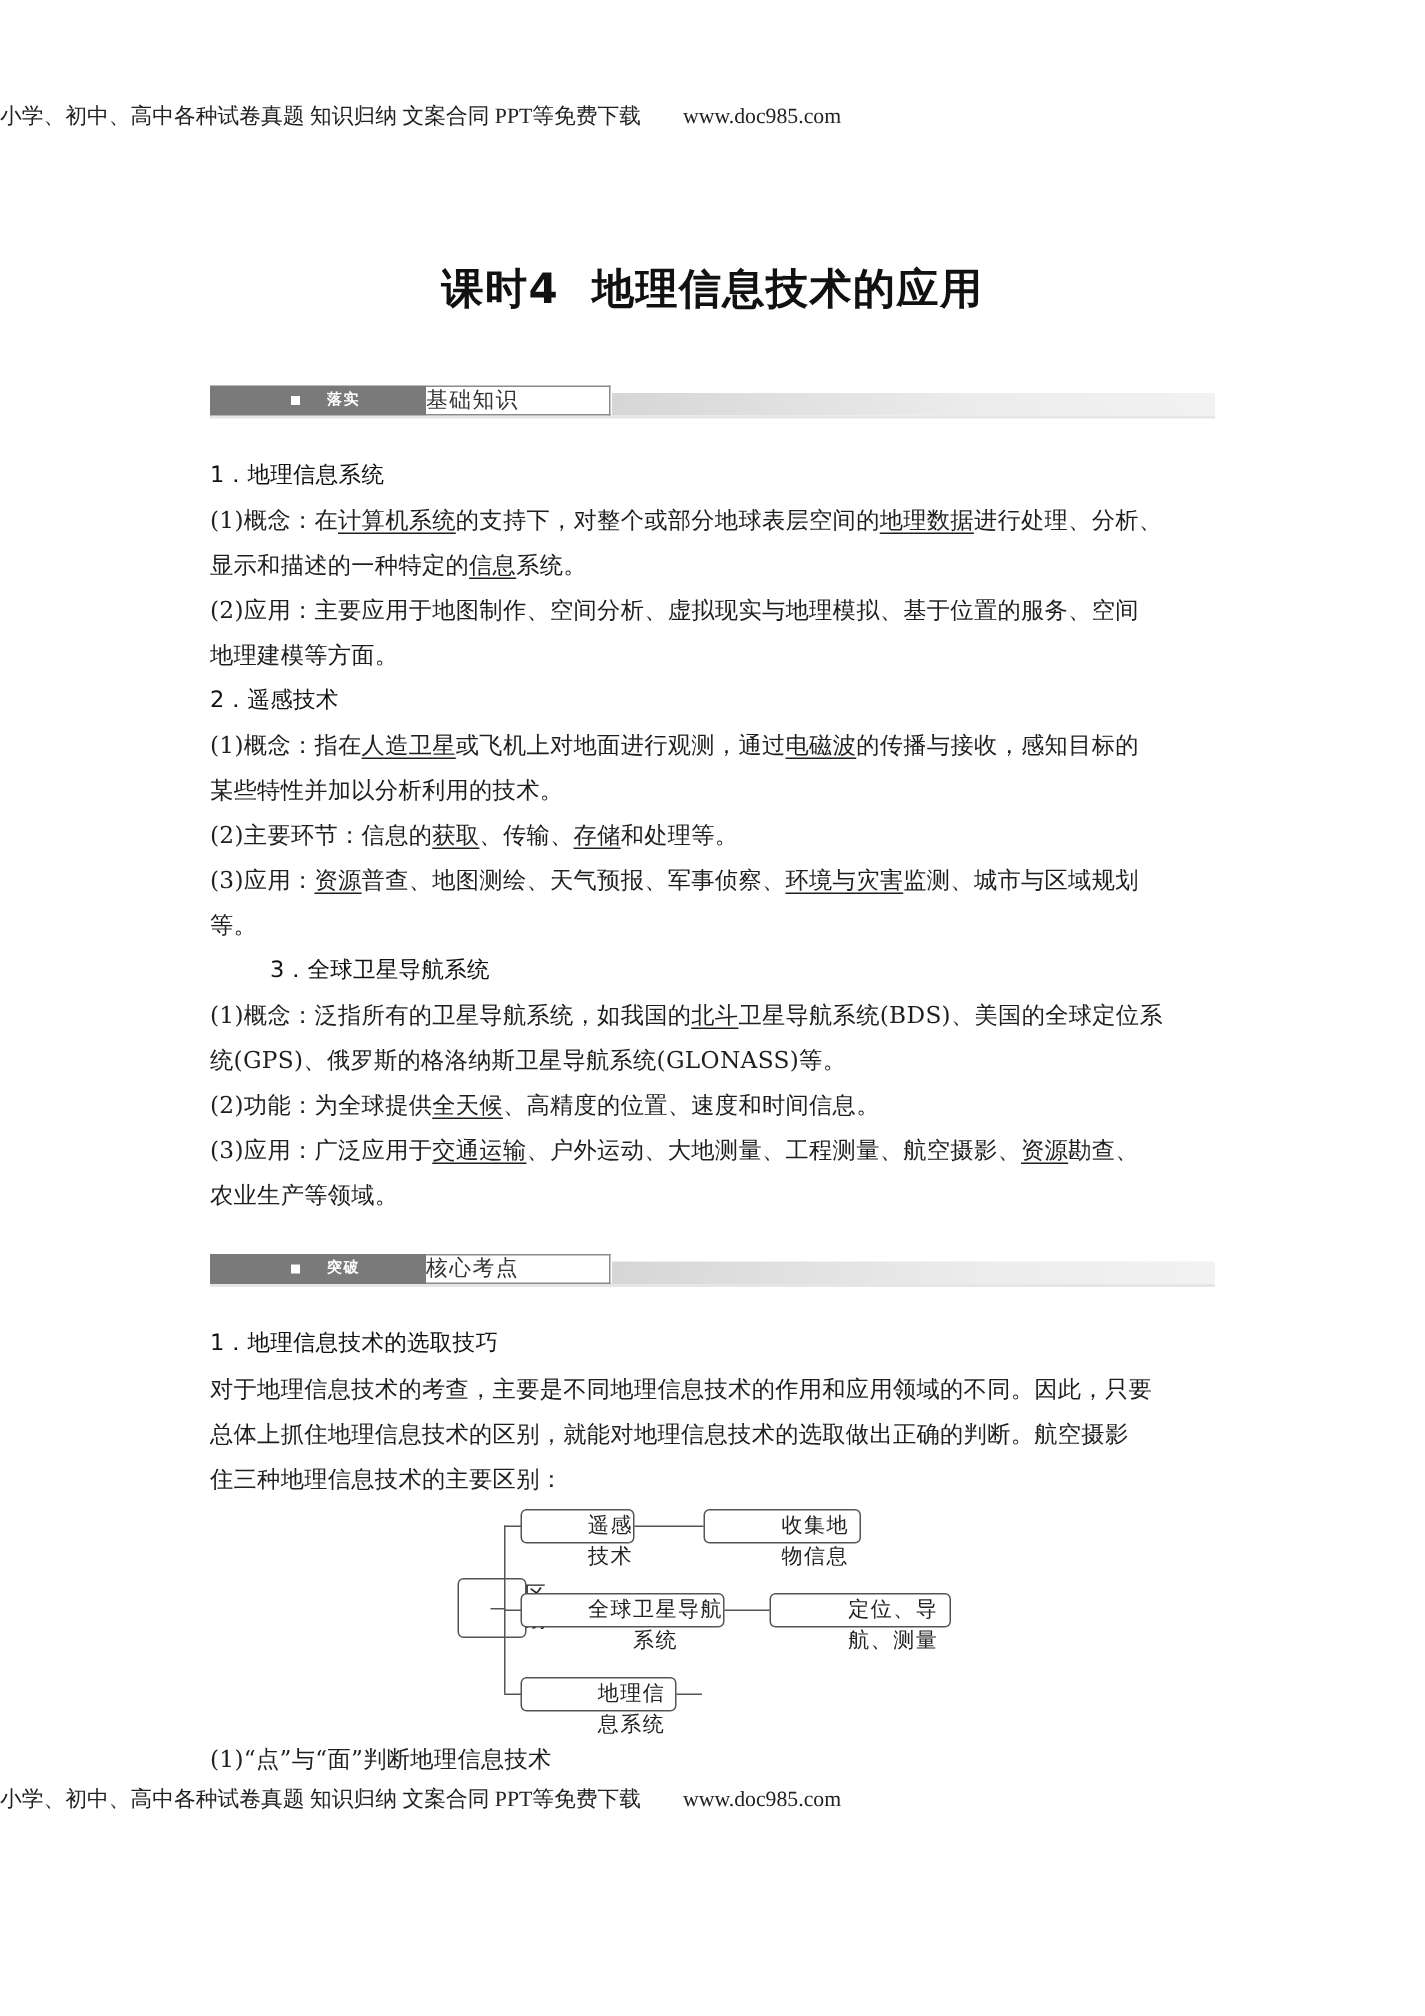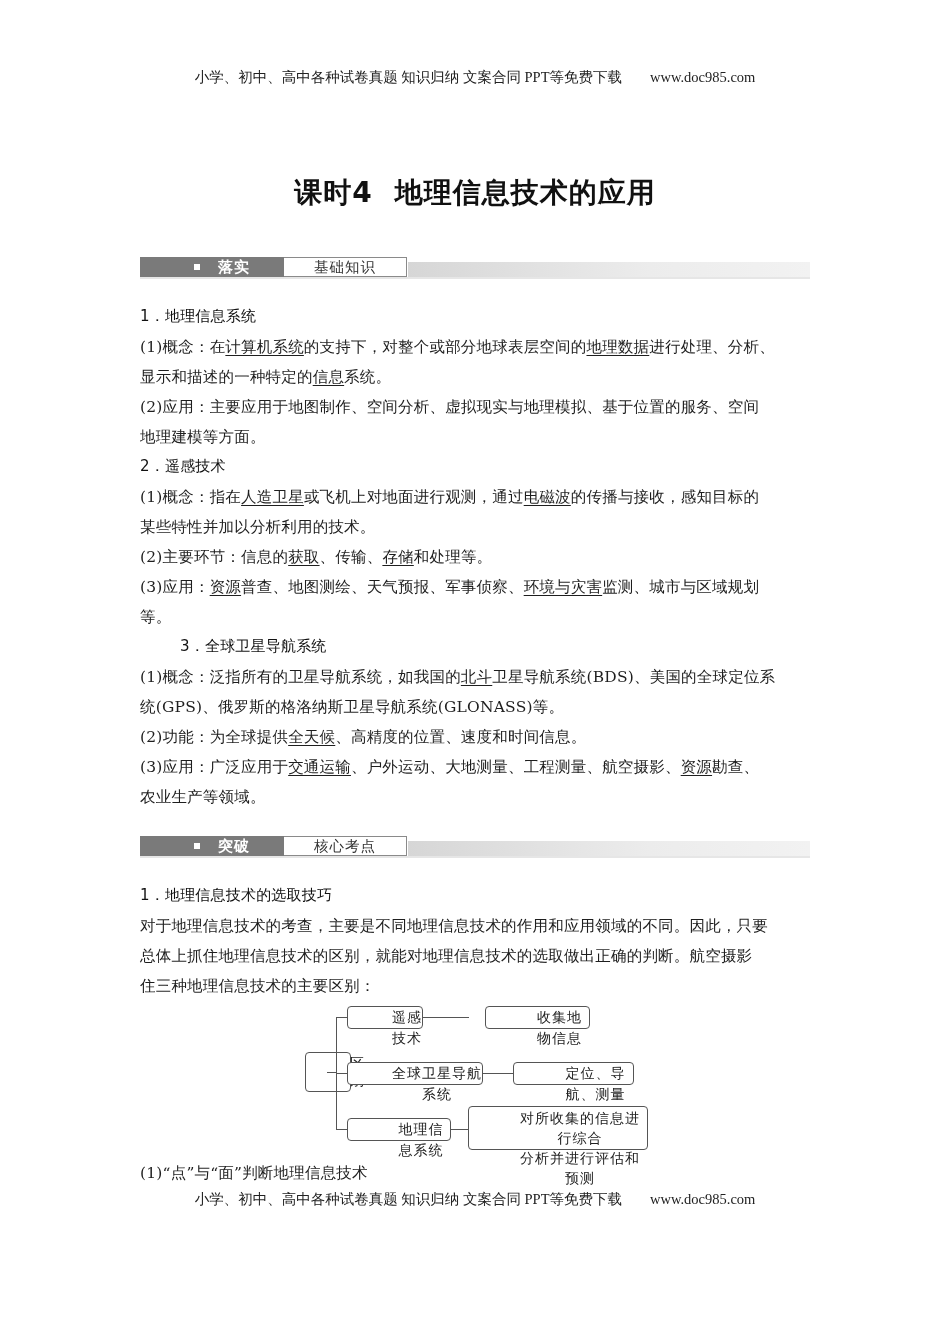--- a/index.html
+++ b/index.html
@@ -1,19 +1,19 @@
 <!DOCTYPE html>
 <html><head>
 <meta charset="utf-8">
 <style>
   html, body { margin: 0; padding: 0; background: #ffffff; }
   body { width: 950px; height: 1344px; position: relative; overflow: hidden;
          font-family: "DejaVu Serif", "Liberation Serif", serif; color: #1a1a1a; }
   .header-line, .footer-line {
-    position: absolute; left: 0; width: 950px; text-align: center;
+    position: absolute; left: 0; width: 950px; 
     font-size: 14.5px; color: #222; white-space: nowrap;
     font-family: "Liberation Serif", "DejaVu Serif", serif;
   }
   .header-line .url, .footer-line .url { margin-left: 28px; }
   .header-line { top: 68px; }
   .footer-line { top: 1190px; }
   .title {
     position: absolute; top: 174px; left: 0; width: 950px; text-align: center;
     font-size: 28px; font-weight: bold; letter-spacing: 1px;
     font-family: "DejaVu Sans", "Liberation Sans", sans-serif; color: #111;
@@ -24,31 +24,31 @@
   .sec-bar .grad {
     position: absolute; left: 268px; top: 5px; width: 402px; height: 15px;
     background: linear-gradient(to right, #d6d6d6, #ececec 60%, #f2f2f2);
   }
   .sec-bar .underline {
     position: absolute; left: 0; top: 20px; width: 670px; height: 2px; background: #e6e6e6;
   }
   .sec-bar .dark {
     position: absolute; left: 0; top: 0; width: 144px; height: 20px; background: #7a7a7a;
     color: #fff; font-family: "DejaVu Sans", "Liberation Sans", sans-serif;
-    font-size: 15px; font-weight: bold; line-height: 20px;
+    font-size: 10px; font-weight: bold; line-height: 20px;
   }
   .sec-bar .dark .sq {
     position: absolute; left: 54px; top: 7px; width: 6px; height: 6px; background: #fff;
   }
   .sec-bar .dark .lbl { position: absolute; left: 78px; top: 0; letter-spacing: 1px; }
   .sec-bar .light {
     position: absolute; left: 144px; top: 0; width: 122px; height: 18px;
     background: #fff; border: 1px solid #8a8a8a; border-left: none;
     font-family: "DejaVu Sans", "Liberation Sans", sans-serif;
-    font-size: 14.5px; line-height: 18px; text-align: center; color: #333; letter-spacing: 1px;
+    font-size: 14.5px; line-height: 18px; text-align: left; color: #333; letter-spacing: 1px;
   }
 
   .line {
     position: absolute; left: 140px; font-size: 15.5px; white-space: nowrap; color: #1e1e1e;
     font-family: "DejaVu Serif", "Liberation Serif", serif; letter-spacing: 0.2px;
   }
   .heading { font-family: "DejaVu Sans", "Liberation Sans", sans-serif; font-size: 15px; color: #111; }
   .u { text-decoration: underline; text-underline-offset: 3px; }
 
   
@@ -127,31 +127,27 @@
 
   <div class="dline" style="left:27px; top:72px; width:10px; height:1.3px;"></div>
 
   <div class="dline" style="left:36px; top:17px; width:1.3px; height:112px;"></div>
   <div class="dline" style="left:36px; top:17px; width:12px; height:1.3px;"></div>
   <div class="dline" style="left:36px; top:73px; width:12px; height:1.3px;"></div>
   <div class="dline" style="left:36px; top:129px; width:12px; height:1.3px;"></div>
 
   <div class="dbox" style="left:47px; top:6px; width:76px; height:23px; line-height:21px;">遥感技术</div>
   <div class="dline" style="left:123px; top:17px; width:46px; height:1.3px;"></div>
-  <div class="dbox" style="left:169px; top:6px; width:105px; height:23px; line-height:21px;margin-left:16px;">收集地物信息</div>
+  <div class="dbox" style="left:169px; top:6px; width:105px; height:23px; line-height:21px;">收集地物信息</div>
 
   <div class="dbox" style="left:47px; top:62px; width:136px; height:23px; line-height:21px;">全球卫星导航系统</div>
   <div class="dline" style="left:183px; top:73px; width:30px; height:1.3px;"></div>
   <div class="dbox" style="left:213px; top:62px; width:121px; height:23px; line-height:21px;">定位、导航、测量</div>
 
   <div class="dbox" style="left:47px; top:118px; width:104px; height:23px; line-height:21px;">地理信息系统</div>
   <div class="dline" style="left:151px; top:129px; width:17px; height:1.3px;"></div>
-  <div class="dbox" style="left:168px; top:106px; width:180px; height:44px; line-height:20px; padding-top:1px;">
-    <div>对所收集的信息进行综合</div>
-    <div>分析并进行评估和预测</div>
-  </div>
 </div>
 
 <div class="line" style="top:1163px;">(1)“点”与“面”判断地理信息技术</div>
 
 <div class="footer-line">
   <span>小学、初中、高中各种试卷真题  知识归纳  文案合同  PPT等免费下载</span><span class="url">www.doc985.com</span>
 </div>
 
 </body></html>

